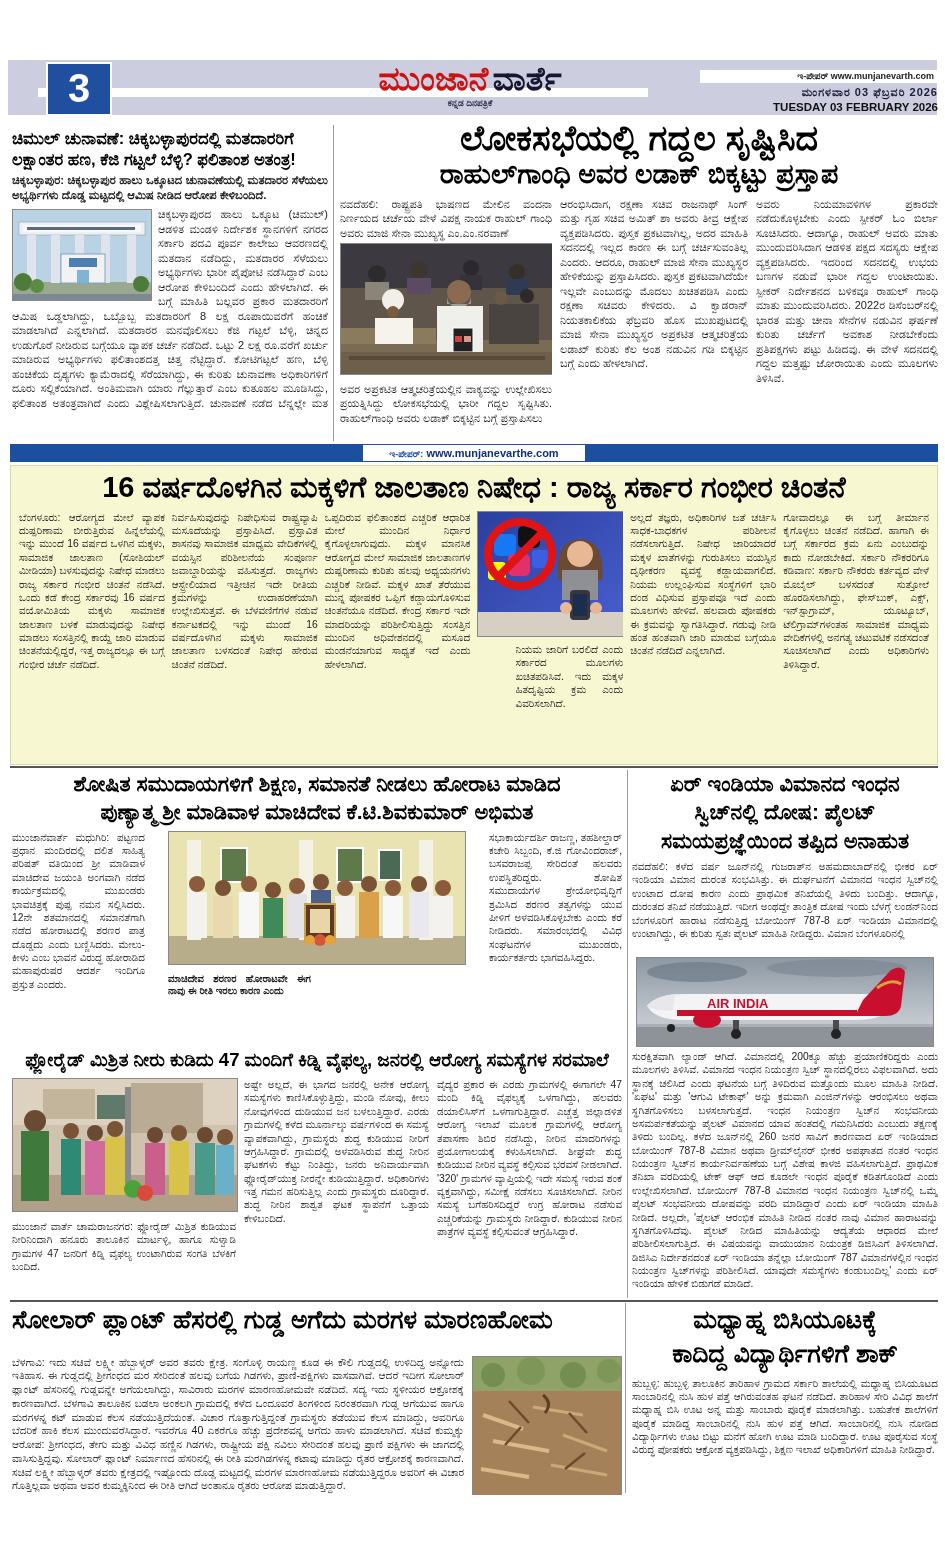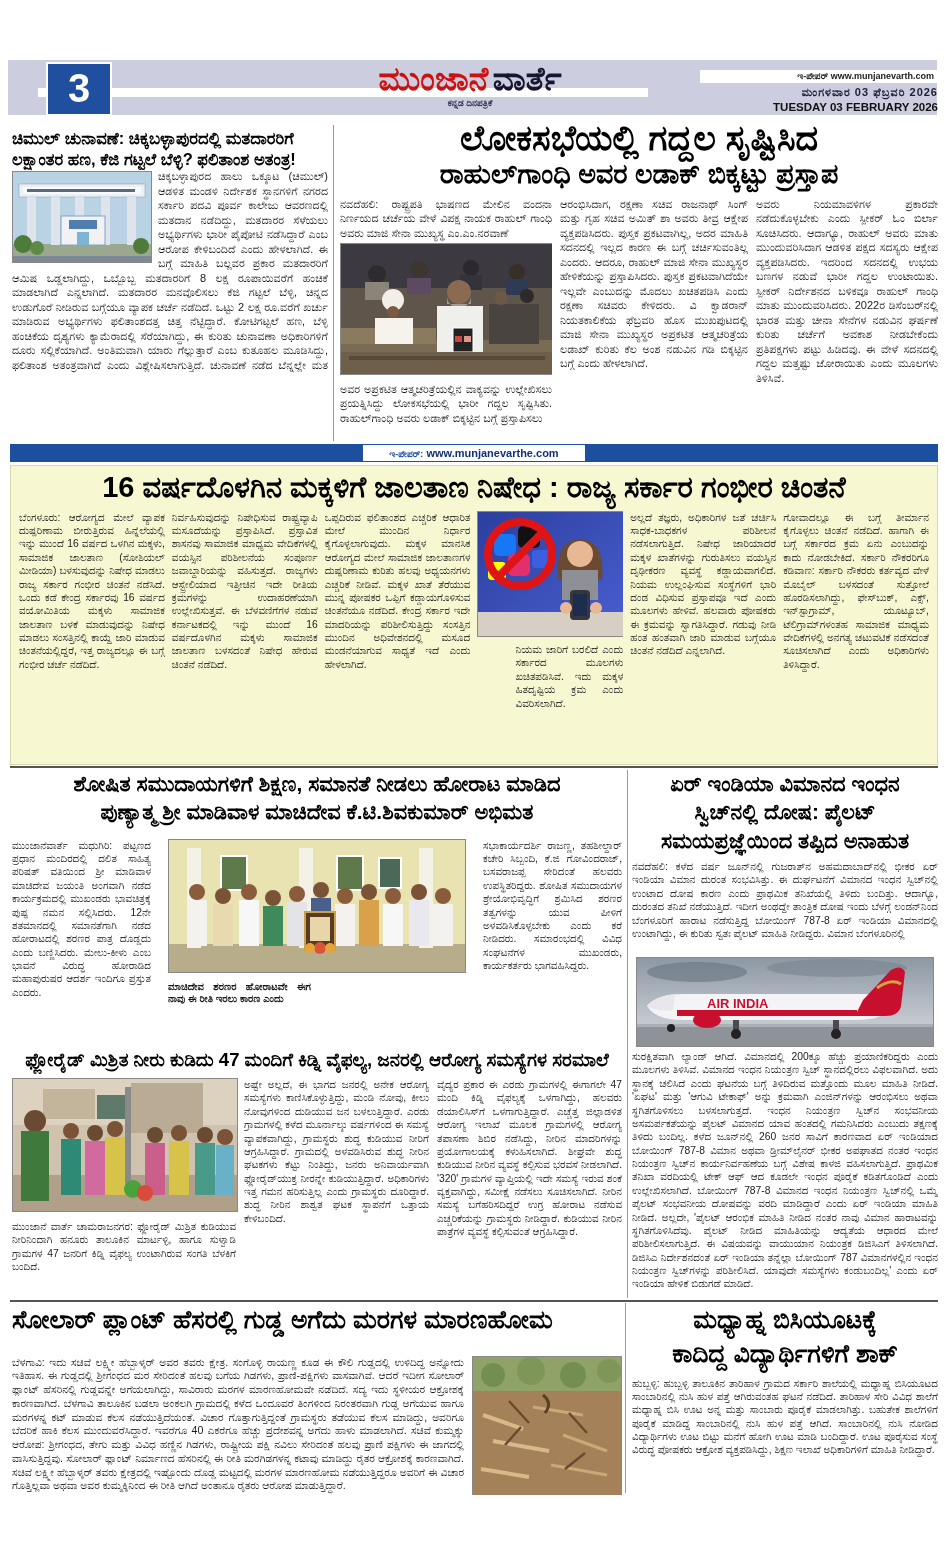--- a/index.html
+++ b/index.html
@@ -50,21 +50,21 @@
   .ebanner .url{color:#10307a;font-weight:bold;}
   
   .yellow{left:10px;top:465px;width:928px;height:300px;background:#f7f7d2;border:1px solid #d8d8a8;box-sizing:border-box;}
   .yellow h1{font-size:29px;text-align:center;line-height:1.3;margin-top:3px;}
   .yellow .cols{display:flex;gap:7px;padding:4px 8px 0 8px;height:244px;}
   .yellow .col{width:146px;font-size:10.3px;line-height:1.3;text-align:justify;overflow:hidden;}
   .yellow .imgcol .photo{width:146px;height:124px;margin-bottom:3px;}
   
   .madiwala{left:12px;top:770px;width:610px;height:276px;overflow:hidden;}
   .madiwala .hl{font-size:21px;text-align:center;line-height:1.35;}
-  .madiwala .row{display:flex;gap:17px;margin-top:12px;}
+  .madiwala .row{display:flex;gap:23px;margin-top:4px;}
   .madiwala .side{width:150px;height:200px;}
   .madiwala .photo{width:296px;height:132px;}
   .madiwala .caps{display:flex;gap:10px;margin-top:4px;}
   .madiwala .cap{width:143px;font-size:10px;font-weight:bold;line-height:1.25;text-align:justify;overflow:hidden;height:58px;}
   
   .airindia{left:632px;top:770px;width:306px;height:530px;overflow:hidden;}
   .airindia .hl{font-size:21px;text-align:center;line-height:1.35;}
   .airindia .p1{height:94px;margin-top:5px;}
   .airindia .photo{width:296px;height:88px;margin:3px auto;display:block;}
   .airindia .p2{height:246px;}
@@ -100,20 +100,21 @@
 </div>
 <div class="abs hdr-right">
   <span class="hdr-web">ಇ-ಪೇಪರ್  www.munjanevarth.com</span>
    <span class="hdr-kdate">ಮಂಗಳವಾರ 03 ಫೆಬ್ರವರಿ 2026</span>
    <span class="hdr-edate">TUESDAY 03 FEBRUARY 2026</span>
 </div>
 
 <div class="abs chimul">
   <h2>ಚಿಮುಲ್ ಚುನಾವಣೆ: ಚಿಕ್ಕಬಳ್ಳಾಪುರದಲ್ಲಿ ಮತದಾರರಿಗೆ</h2>
   <h2>ಲಕ್ಷಾಂತರ ಹಣ, ಕೆಜಿ ಗಟ್ಟಲೆ ಬೆಳ್ಳಿ? ಫಲಿತಾಂಶ ಅತಂತ್ರ!</h2>
+  <p class="lead">ಚಿಕ್ಕಬಳ್ಳಾಪುರ: ಚಿಕ್ಕಬಳ್ಳಾಪುರ ಹಾಲು ಒಕ್ಕೂಟದ ಚುನಾವಣೆಯಲ್ಲಿ ಮತದಾರರ ಸೆಳೆಯಲು ಅಭ್ಯರ್ಥಿಗಳು ದೊಡ್ಡ ಮಟ್ಟದಲ್ಲಿ ಆಮಿಷ ನೀಡಿದ ಆರೋಪ ಕೇಳಿಬಂದಿದೆ.</p>
   <div class="bodytext" style="height:206px;">
     <svg class="photo photo-frame" viewBox="0 0 138 90" preserveAspectRatio="none">
       <rect width="138" height="90" fill="#b9d2e4"></rect>
       <rect y="72" width="138" height="18" fill="#9aa890"></rect>
       <rect x="6" y="12" width="126" height="13" fill="#eceff4" stroke="#8899aa" stroke-width="0.5"></rect>
       <rect x="10" y="15" width="118" height="7" fill="#f8f9fb"></rect>
       <rect x="14" y="17" width="108" height="3" fill="#5a6a7a"></rect>
       <rect x="14" y="25" width="9" height="48" fill="#dfe4ec"></rect>
         <rect x="38" y="25" width="9" height="48" fill="#dfe4ec"></rect>
       <rect x="62" y="25" width="9" height="48" fill="#dfe4ec"></rect>

